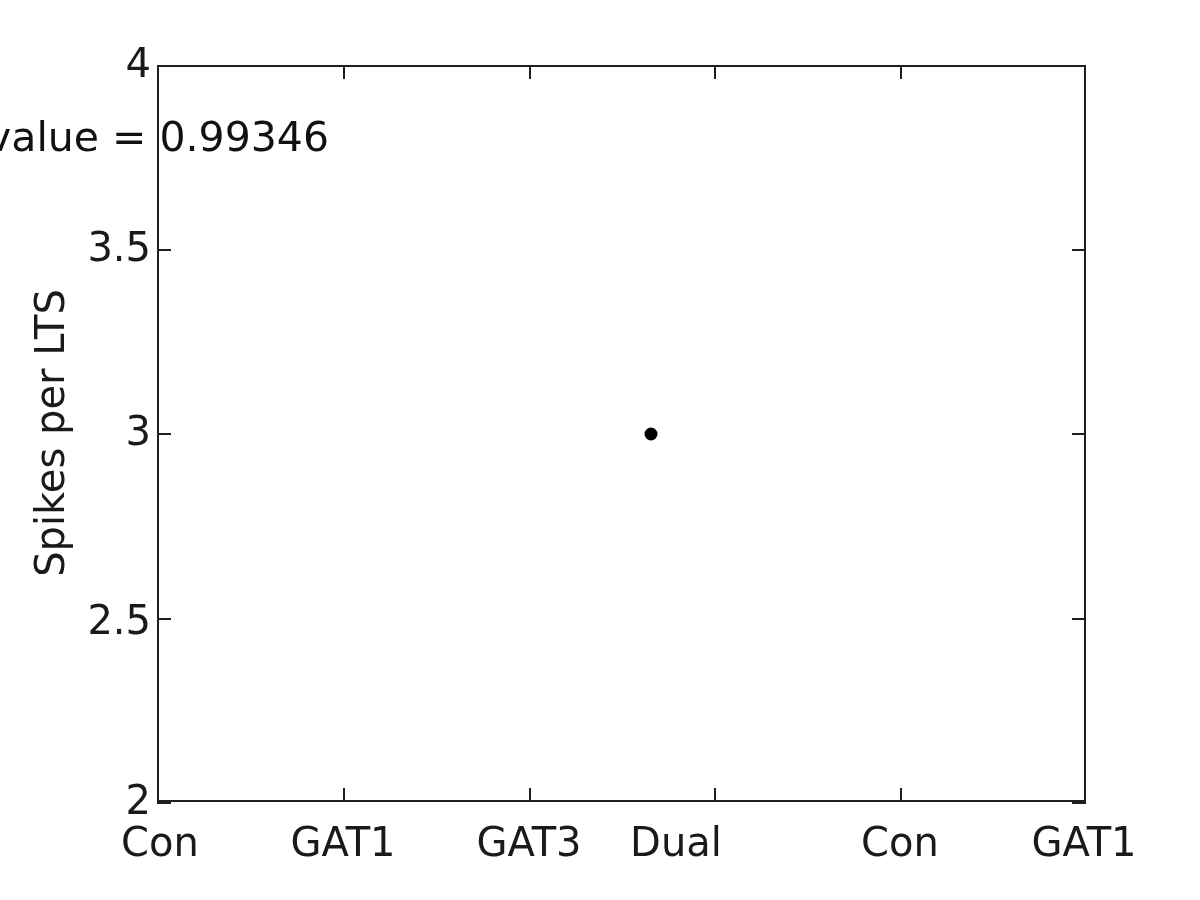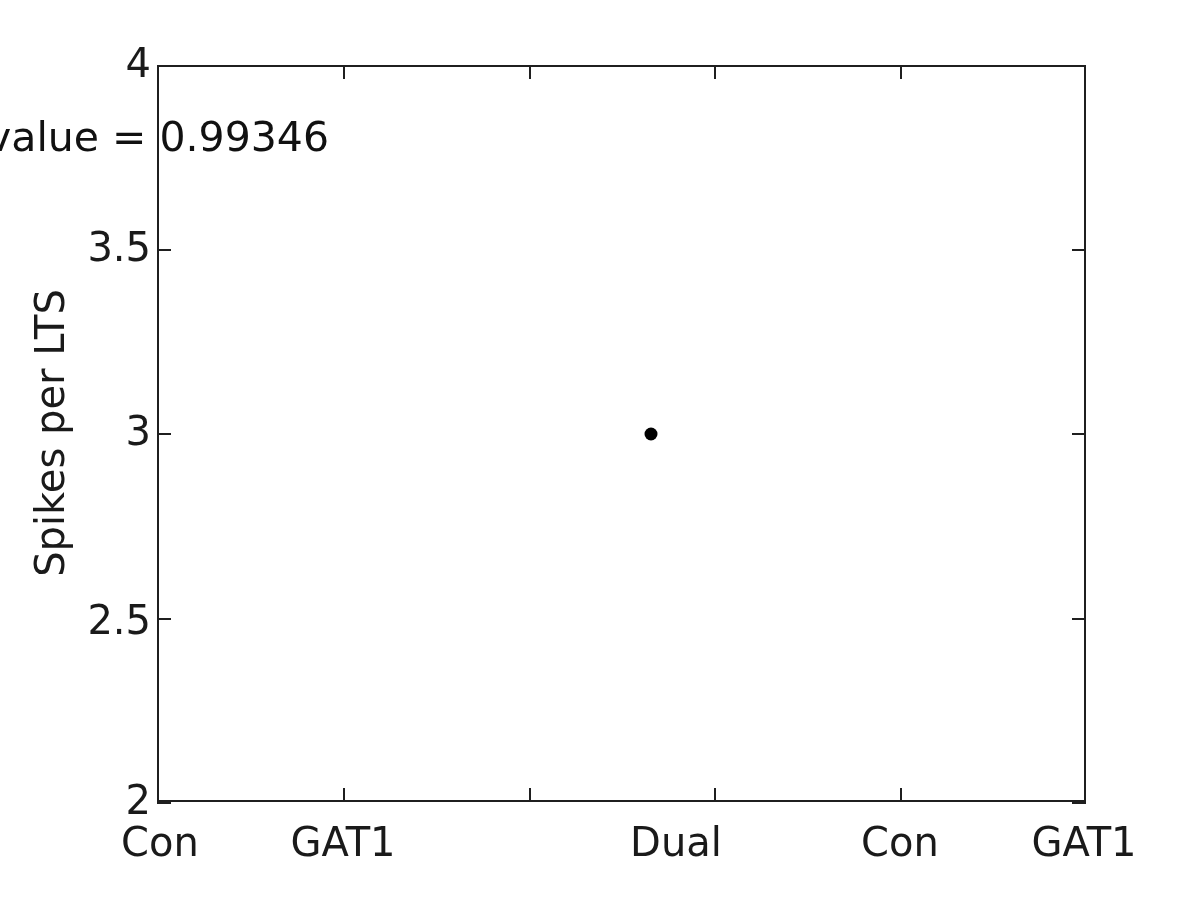--- a/index.html
+++ b/index.html
@@ -148,20 +148,21 @@
   <div class="xtick-mark top" style="left:343px"></div>
   <div class="xtick-mark" style="left:529px"></div>
   <div class="xtick-mark top" style="left:529px"></div>
   <div class="xtick-mark" style="left:714px"></div>
   <div class="xtick-mark top" style="left:714px"></div>
   <div class="xtick-mark" style="left:900px"></div>
   <div class="xtick-mark top" style="left:900px"></div>
 
   <div class="xtick-label" style="left:160px">Con</div>
   <div class="xtick-label" style="left:343px">GAT1</div>
+  <div class="xtick-label" style="left:529px">GAT3</div>
   <div class="xtick-label" style="left:676px">Dual</div>
   <div class="xtick-label" style="left:900px">Con</div>
   <div class="xtick-label" style="left:1084px">GAT1</div>
 
   <div id="data-layer">
       <div class="data-point" style="left: 650.918px; top: 433.5px; background: rgb(0, 0, 0);"></div>
     </div>
 
 </div>
 

